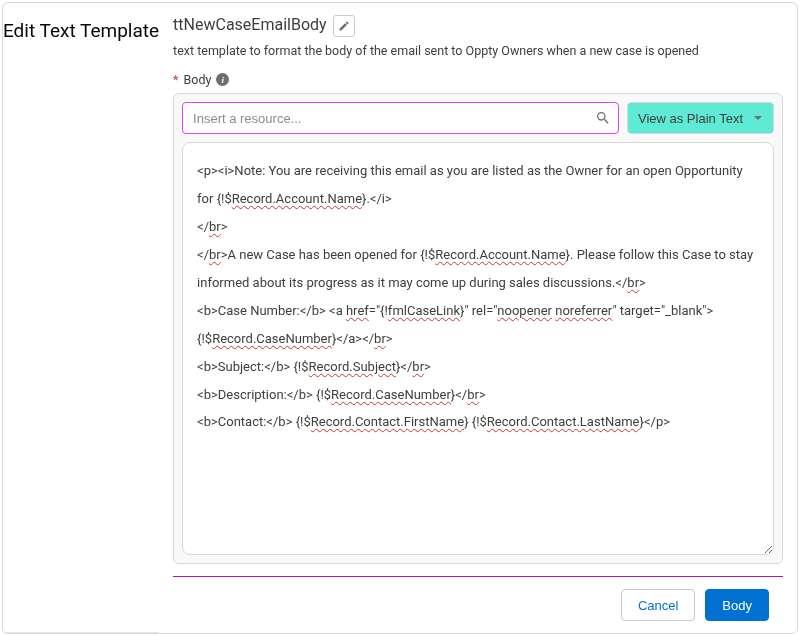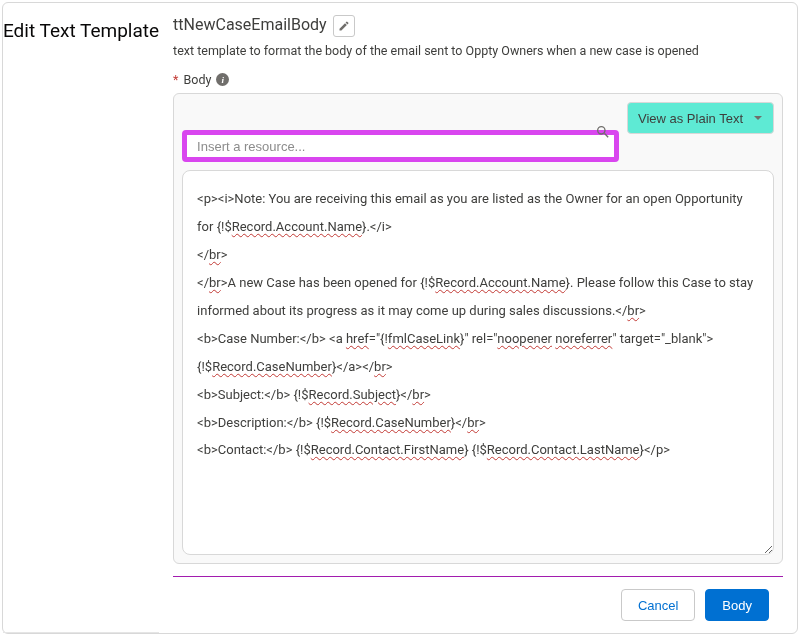--- a/index.html
+++ b/index.html
@@ -101,27 +101,26 @@
       gap: 8px;
       margin-bottom: 8px;
     }
     .resource-input-wrap {
       flex: 1;
       position: relative;
     }
     .resource-input {
       width: 100%;
       height: 32px;
-      border: 5px solid #d946ef;
+      border: 1px solid #d946ef;
       border-radius: 4px;
       padding: 0 32px 0 10px;
       font-size: 13px;
       color: #3e3e3c;
       background: #fff;
-      margin-top: 28px;
     }
     .resource-input::placeholder { color: #8c8c8c; }
     .search-icon {
       position: absolute;
       right: 8px;
       top: 50%;
       transform: translateY(-50%);
       width: 16px; height: 16px;
       fill: #706e6b;
       pointer-events: none;

